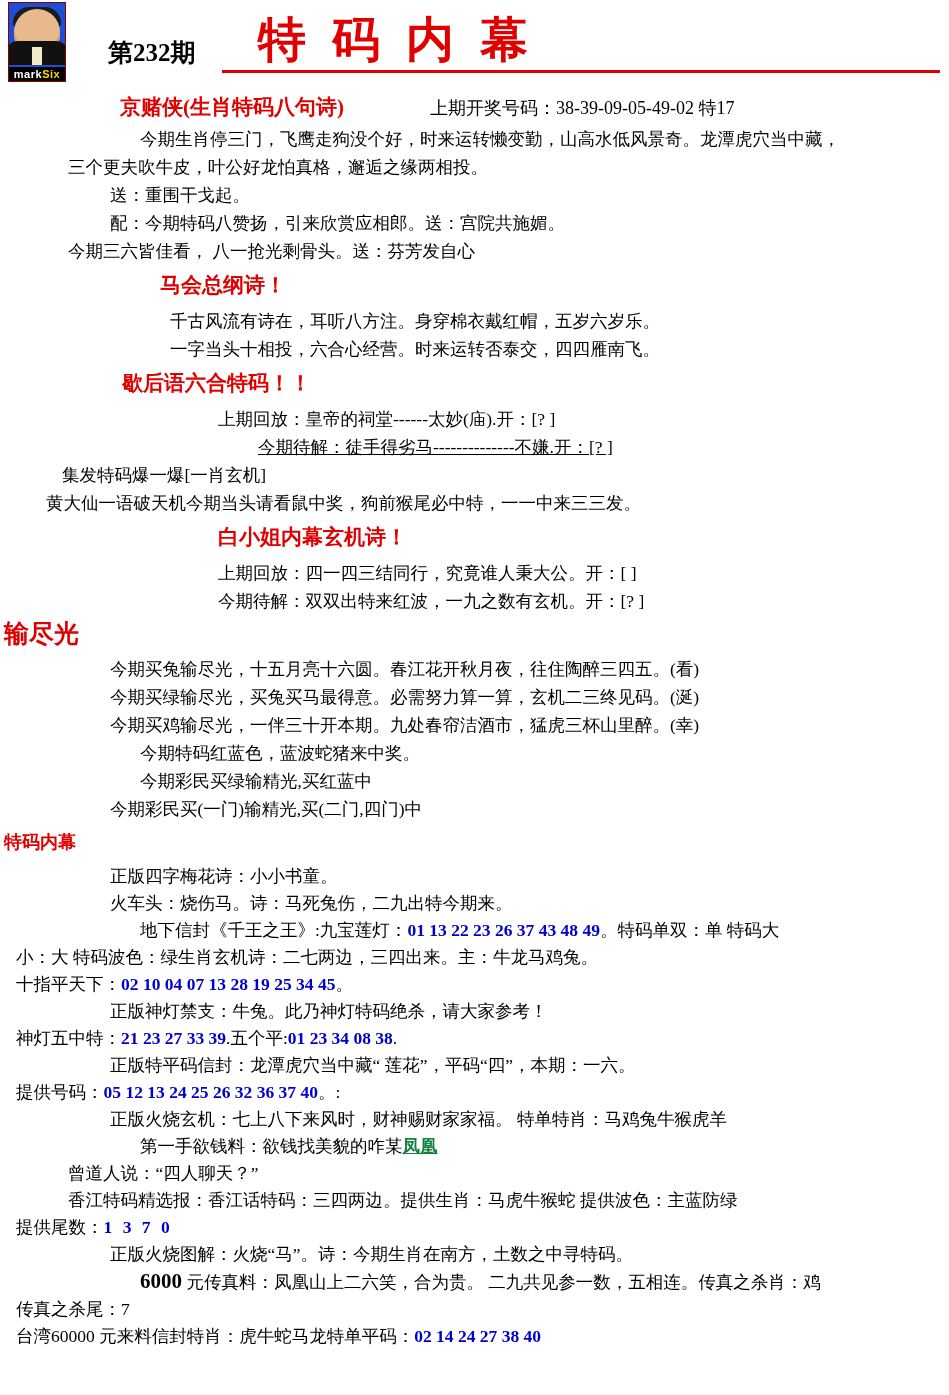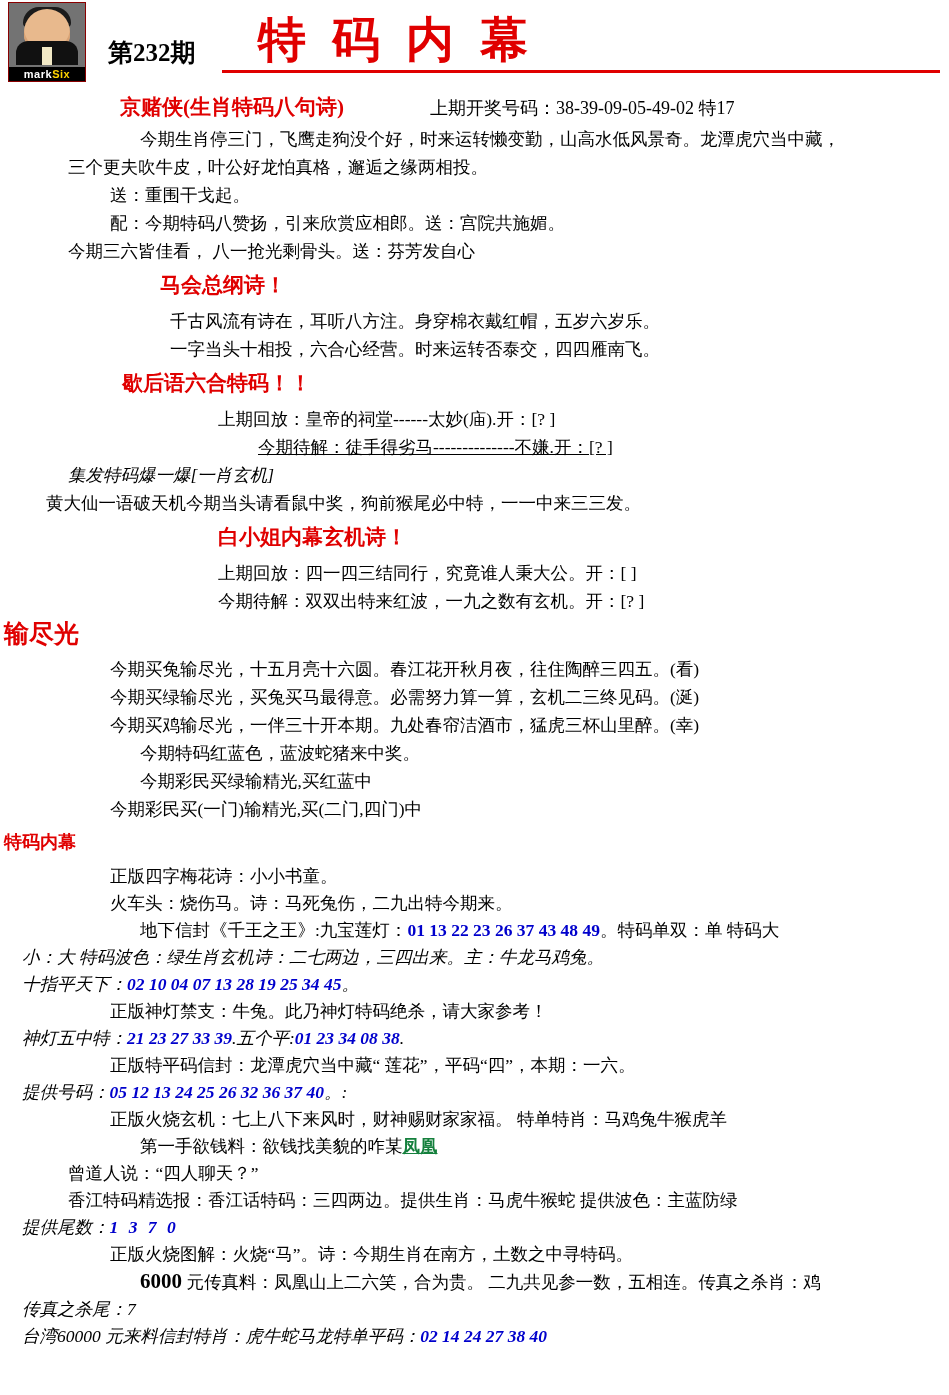--- a/index.html
+++ b/index.html
@@ -24,23 +24,23 @@
 
   
   .header {
     position: relative;
     height: 88px;
   }
   .logo {
     position: absolute;
     left: 8px;
     top: 2px;
-    width: 78px;
+    width: 58px;
     height: 80px;
-    background: #737373;
+    background: #1d4ed8;
     border: 1px solid #8a0000;
     box-sizing: border-box;
     overflow: hidden;
   }
   .logo .face {
     position: absolute;
     left: 50%;
     top: 6px;
     transform: translateX(-50%);
     width: 46px;
@@ -127,21 +127,21 @@
   .row {
     padding: 0 10px;
     line-height: 28px;
   }
   .indent1 { padding-left: 68px; }
   .indent2 { padding-left: 110px; }
   .indent3 { padding-left: 140px; }
   .indent4 { padding-left: 170px; }
   .indent5 { padding-left: 218px; }
   .indent6 { padding-left: 258px; text-decoration: underline; }
-  .indent0 { padding-left: 22px; font-style: italic; }
+  .indent0 { padding-left: 16px; }
 
   .sub-head {
     display: flex;
     align-items: baseline;
     padding-left: 120px;
     line-height: 30px;
     margin-top: 4px;
   }
   .sub-head .left {
     font-size: 21px;

